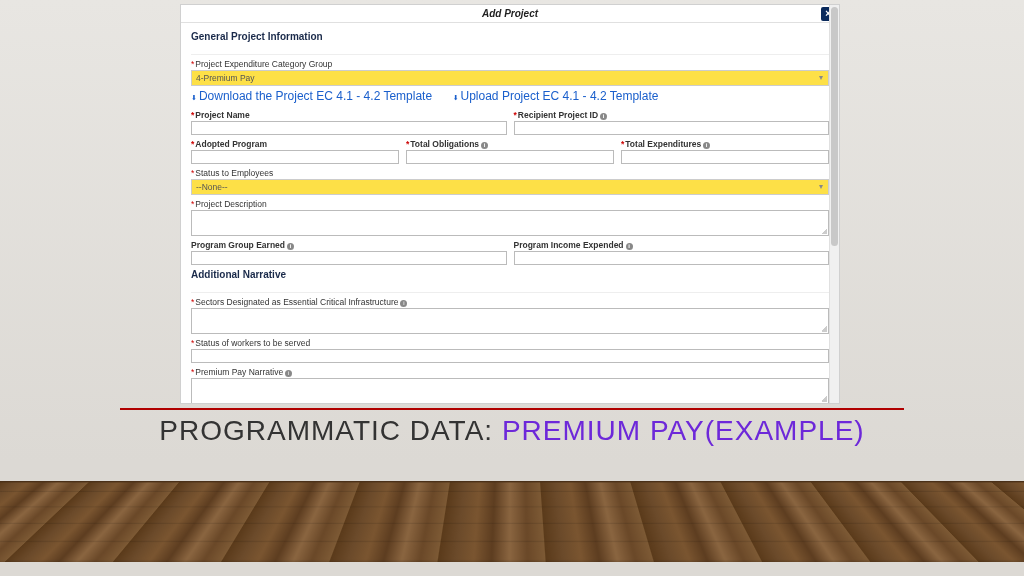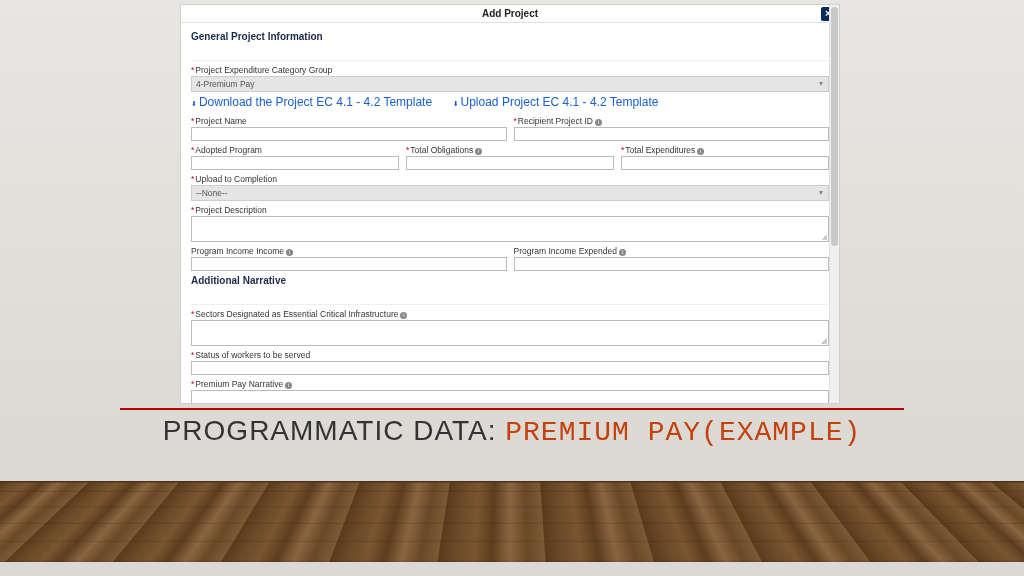--- a/index.html
+++ b/index.html
@@ -34,21 +34,21 @@
   .slide-title {
     position: absolute;
     left: 0; right: 0;
     top: 415px;
     text-align: center;
     font-size: 28px;
     letter-spacing: 1px;
     font-weight: 400;
     color: #333;
   }
-  .slide-title .red { color: #c2410c; font-family: Liberation Mono, monospace; }
+  .slide-title .red { color: #6d28d9; }
   .title-rule {
     position: absolute;
     top: 408px;
     left: 120px;
     right: 120px;
     height: 2px;
     background: #b00000;
   }
   .form-shot {
     position: absolute;
@@ -62,38 +62,39 @@
     color: #222;
     overflow: hidden;
   }
   .form-header {
     text-align: center;
     font-weight: bold;
     font-size: 10px;
     padding: 3px 0;
     border-bottom: 1px solid #e0e0e0;
     position: relative;
+    font-style: italic;
   }
   .close-x {
     position: absolute;
     right: 4px; top: 2px;
     width: 14px; height: 14px;
     background: #0a2a5c;
     color: #fff;
     font-size: 10px;
     line-height: 14px;
     text-align: center;
     border-radius: 2px;
   }
   .form-body { padding: 4px 10px; }
   .section-h {
     font-weight: bold;
     color: #1a2a4a;
     font-size: 10px;
-    padding: 4px 0 18px;
+    padding: 4px 0 12px;
     border-bottom: 1px solid #eee;
     margin-bottom: 4px;
   }
   .fld-label {
     font-size: 8.5px;
     color: #333;
     margin-top: 4px;
     display: block;
   }
   .fld-label .req { color: #c00; margin-right: 1px; }
@@ -106,21 +107,21 @@
     font-size: 6px;
     line-height: 7px;
     text-align: center;
     margin-left: 2px;
   }
   .sel {
     border: 1px solid #ccc;
     font-size: 8.5px;
     padding: 2px 4px;
     color: #555;
-    background: #e5e5e5;
+    background: #fde047;
     position: relative;
     margin-top: 1px;
   }
   .sel::after {
     content: "▾";
     position: absolute;
     right: 5px;
     color: #888;
     font-size: 8px;
   }
@@ -150,21 +151,21 @@
   .link {
     color: #1a5fcc;
     font-size: 12px;
     margin-right: 18px;
   }
   .link::before {
     content: "⬇";
     font-size: 7px;
     margin-right: 2px;
   }
-  .row { display: flex; gap: 7px; }
+  .row { display: flex; gap: 7px; font-weight: bold; }
   .col { flex: 1; }
   .scrollbar {
     position: absolute;
     right: 0; top: 0; bottom: 0;
     width: 10px;
     background: #f0f0f0;
     border-left: 1px solid #e0e0e0;
   }
   .scrollbar-thumb {
     position: absolute;
@@ -213,29 +214,29 @@
       <div class="col">
         <span class="fld-label"><span class="req">*</span><span>Total Obligations</span><span class="info-dot">i</span></span>
         <div class="txt"></div>
       </div>
       <div class="col">
         <span class="fld-label"><span class="req">*</span><span>Total Expenditures</span><span class="info-dot">i</span></span>
         <div class="txt"></div>
       </div>
     </div>
 
-    <span class="fld-label"><span class="req">*</span><span>Upload to Completion</span></span>
+    <span class="fld-label"><span class="req">*</span><span>Status to Employees</span></span>
     <div class="sel">--None--</div>
 
     <span class="fld-label"><span class="req">*</span><span>Project Description</span></span>
     <div class="txtarea"></div>
 
     <div class="row">
       <div class="col">
-        <span class="fld-label"><span>Program Income Income</span><span class="info-dot">i</span></span>
+        <span class="fld-label"><span>Program Group Earned</span><span class="info-dot">i</span></span>
         <div class="txt"></div>
       </div>
       <div class="col">
         <span class="fld-label"><span>Program Income Expended</span><span class="info-dot">i</span></span>
         <div class="txt"></div>
       </div>
     </div>
 
     <div class="section-h">Additional Narrative</div>
 

